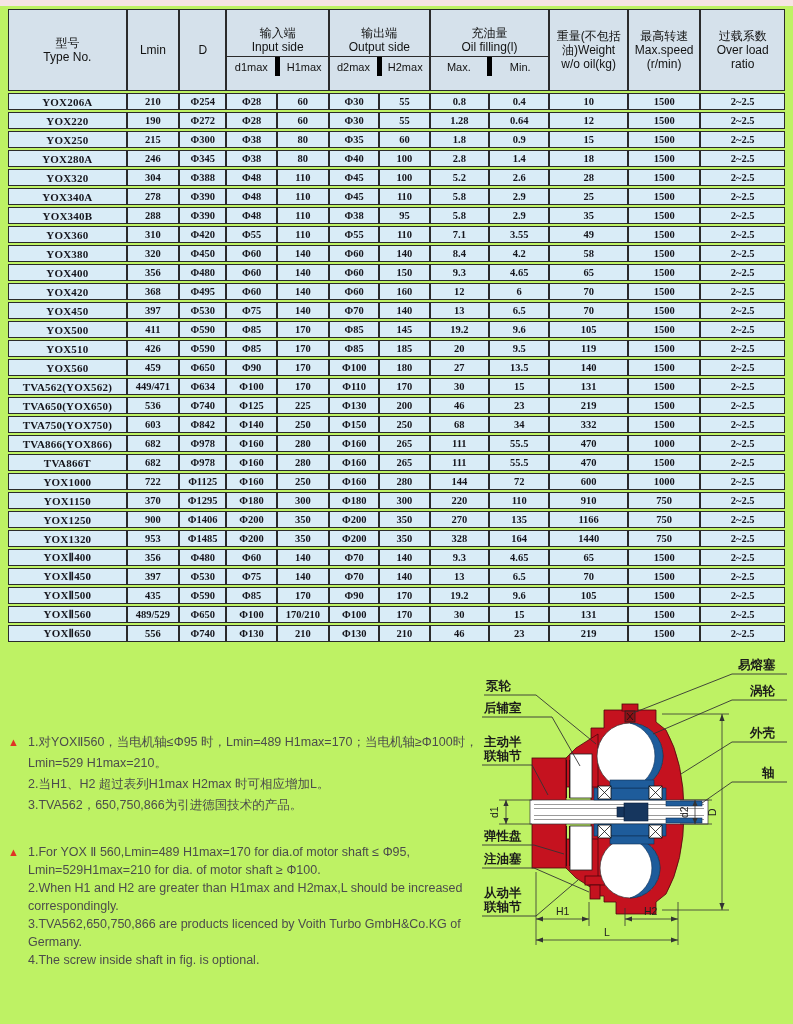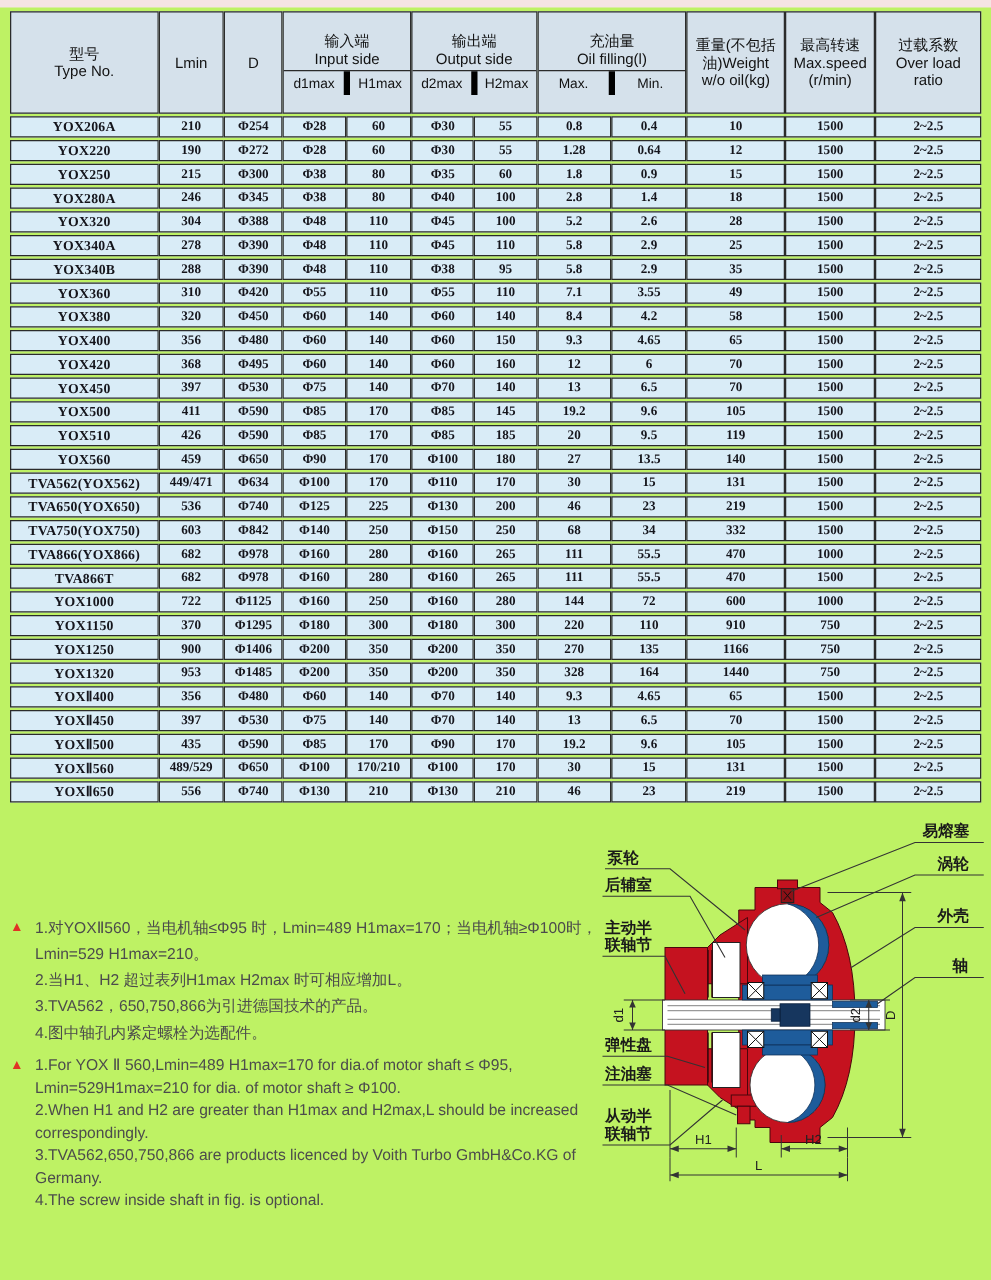--- a/index.html
+++ b/index.html
@@ -520,21 +520,20 @@
       </tbody>
   </table>
 
   <div class="note-block notes-cn">
     <span class="tri">▲</span>
     <div>
         <p>1.对YOXⅡ560，当电机轴≤Φ95 时，Lmin=489 H1max=170；当电机轴≥Φ100时，</p>
         <p>Lmin=529 H1max=210。</p>
         <p>2.当H1、H2 超过表列H1max H2max 时可相应增加L。</p>
         <p>3.TVA562，650,750,866为引进德国技术的产品。</p>
-        <p>4.图中轴孔内紧定螺栓为选配件。</p>
       </div>
   </div>
 
   <div class="note-block notes-en">
     <span class="tri">▲</span>
     <div>
         <p>1.For YOX Ⅱ 560,Lmin=489 H1max=170 for dia.of motor shaft ≤ Φ95,</p>
         <p>Lmin=529H1max=210 for dia. of motor shaft ≥ Φ100.</p>
         <p>2.When H1 and H2 are greater than H1max and H2max,L should be increased</p>
         <p>correspondingly.</p>

